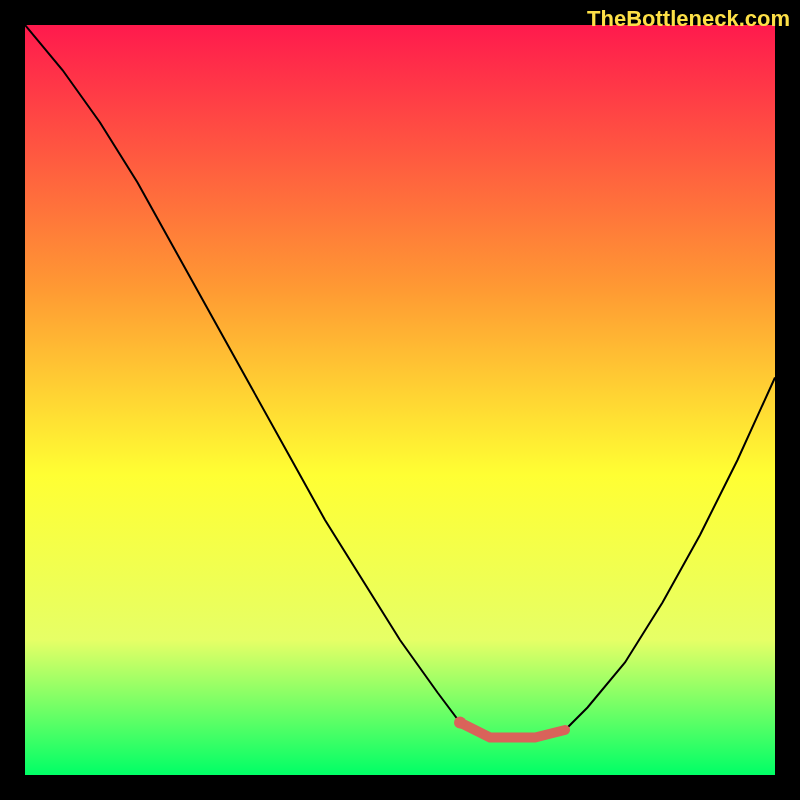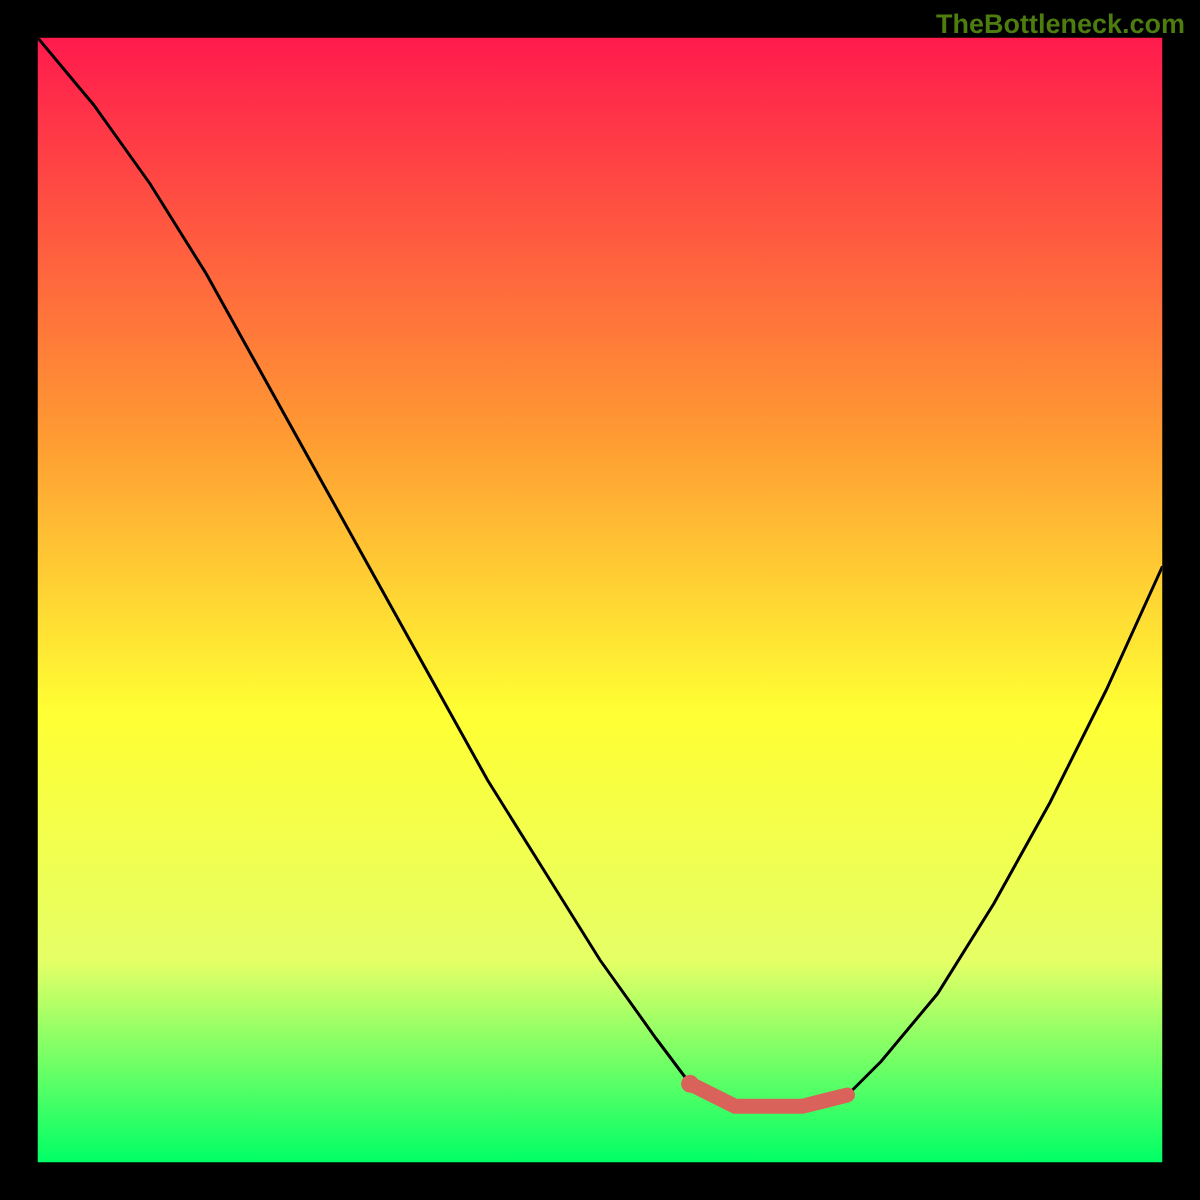--- a/index.html
+++ b/index.html
@@ -14,22 +14,22 @@
   .container {
     position: relative;
     width: 800px;
     height: 800px;
     background: #000;
   }
   .watermark {
     position: absolute;
     top: 6px;
     right: 10px;
-    color: #4d7c0f;
-    font-size: 18px;
+    color: #fde047;
+    font-size: 22px;
     font-weight: bold;
     z-index: 10;
   }
   .plot {
     position: absolute;
     left: 25px;
     top: 25px;
     width: 750px;
     height: 750px;
   }

